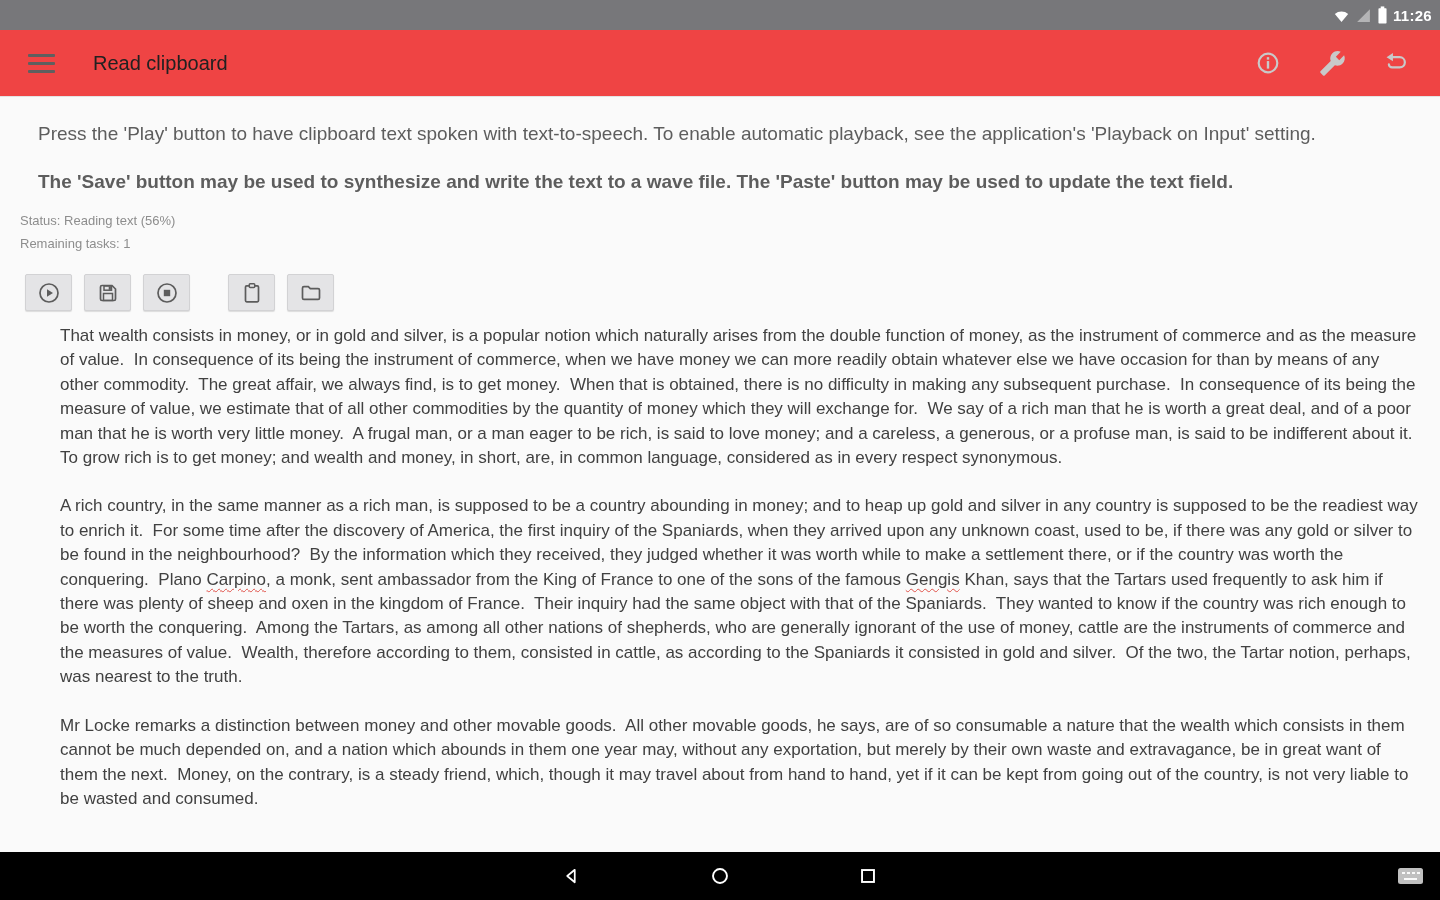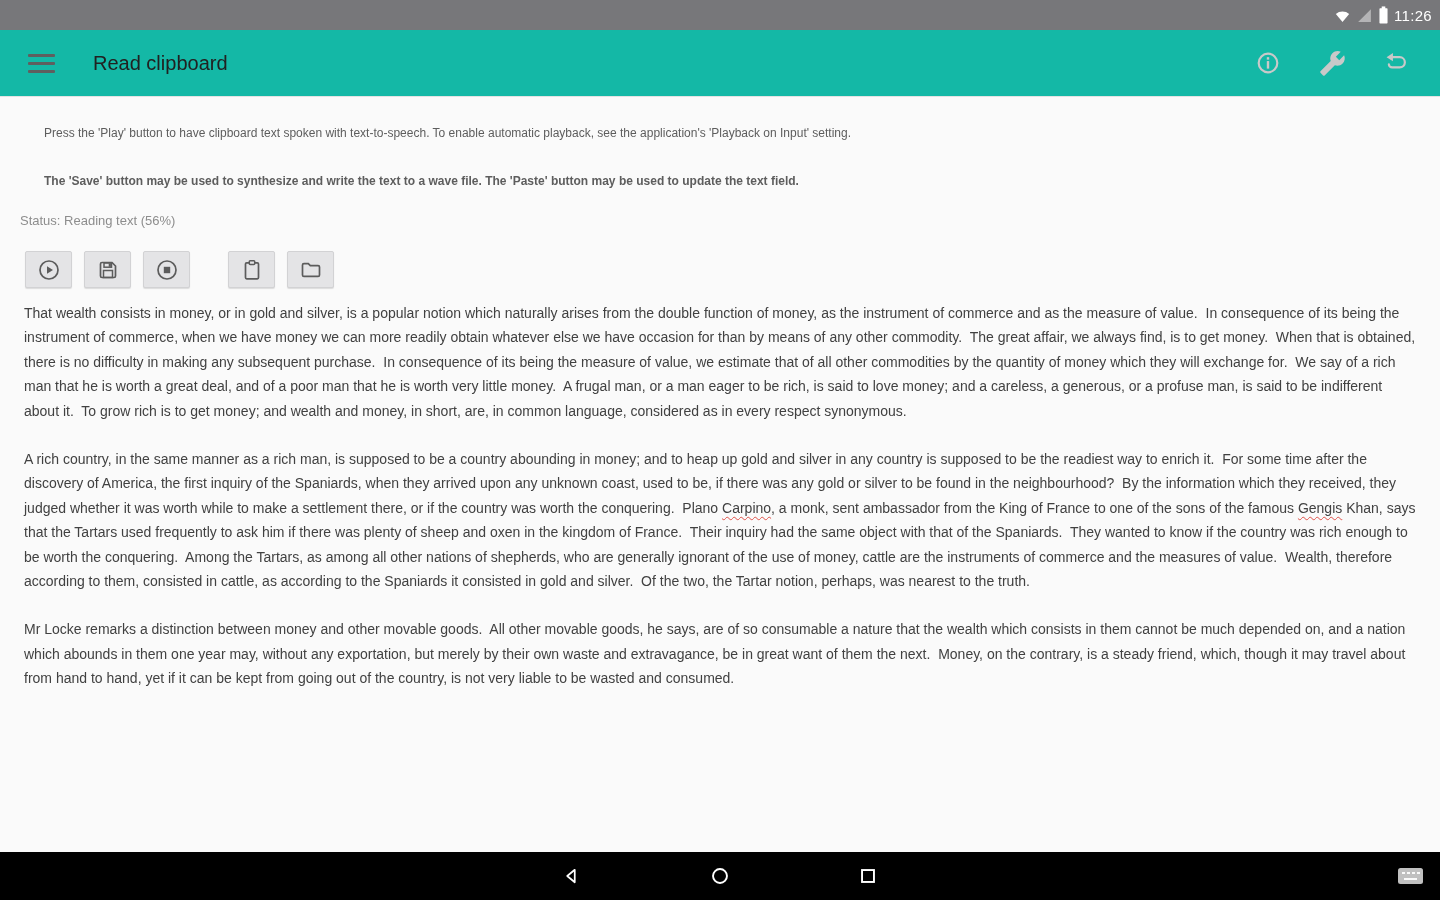--- a/index.html
+++ b/index.html
@@ -19,36 +19,36 @@
   }
   .screen{position:relative;width:1440px;height:900px;overflow:hidden;background:#fafafa;}
 
   
   .status-bar{
     height:30px;background:var(--status-bar-bg);
     display:flex;align-items:center;justify-content:flex-end;
     padding-right:8px;gap:5px;
   }
   .status-bar svg{display:block;}
-  .status-time{color:#fff;font-size:15px;font-weight:normal;letter-spacing:.3px;margin-left:0;}
+  .status-time{color:#fff;font-size:15px;font-weight:bold;letter-spacing:.3px;margin-left:0;}
 
   
   .app-bar{
-    height:67px;background:#14b8a6;border-bottom:1px solid #e3e3e3;
+    height:67px;background:#ef4444;border-bottom:1px solid #e3e3e3;
     display:flex;align-items:center;padding:0 30px 0 28px;
   }
   .hamburger{width:27px;display:flex;flex-direction:column;gap:5px;cursor:pointer;}
   .hamburger span{display:block;height:3px;background:#5f5f5f;border-radius:1px;}
   .app-title{font-size:20px;color:#212121;font-weight:500;margin-left:38px;}
   .app-bar-actions{margin-left:auto;display:flex;align-items:center;gap:36px;}
   .app-bar-actions .abtn{width:28px;height:28px;display:flex;align-items:center;justify-content:center;color:#c9c9c9;}
 
   
   .instruction{
-    margin:12px;padding:0 30px 0 32px;font-size:12px;line-height:21px;color:#5d5d5d;
+    margin:6px;padding:0 30px 0 32px;font-size:19px;line-height:21px;color:#5d5d5d;
     white-space:pre-wrap;
   }
   .instruction.first{margin-top:26px;}
   .instruction.second{margin-top:27px;font-weight:bold;}
 
   
   .status-panel{margin-top:17px;padding-left:20px;font-size:13px;color:#8d8d8d;line-height:23px;}
   .status-panel div{white-space:pre-wrap;}
 
   
@@ -57,21 +57,21 @@
     width:47px;height:37px;background:#e4e4e6;border:1px solid #d2d2d4;border-radius:2px;
     box-shadow:0 1px 1px rgba(0,0,0,.12);
     display:flex;align-items:center;justify-content:center;color:#5c5c5c;cursor:pointer;
   }
   .tbtn.gap-before{margin-left:26px;}
 
   
   .hint{margin-top:16px;padding-left:27px;font-size:13px;color:var(--hint-green);}
 
   
-  .clipboard-text{margin-top:13px;padding:0 22px 0 24px;font-size:14px;line-height:24.4px;color:#414141;}
+  .clipboard-text{margin-top:13px;padding:0 22px 0 24px;font-size:17px;line-height:24.4px;color:#414141;margin-left:36px;}
   .clipboard-text p{margin:0 0 24px 0;white-space:pre-wrap;}
   .misspelled{
     text-decoration:underline;
     text-decoration-style:wavy;
     text-decoration-color:var(--spellcheck-red);
     text-decoration-thickness:1px;
     text-underline-offset:3px;
   }
 
   
@@ -128,20 +128,21 @@
         </svg>
       </div>
     </div>
   </div>
 
   <p class="instruction first">Press the 'Play' button to have clipboard text spoken with text-to-speech. To enable automatic playback, see the application's 'Playback on Input' setting.</p>
   <p class="instruction second">The 'Save' button may be used to synthesize and write the text to a wave file. The 'Paste' button may be used to update the text field.</p>
 
   <div class="status-panel">
     <div>Status: Reading text (56%)</div>
+    <div>Remaining tasks: 1</div>
   </div>
 
   <div class="toolbar">
     <div class="tbtn">
       <svg width="24" height="24" viewBox="0 0 24 24">
         <circle cx="12" cy="12" r="9" fill="none" stroke="currentColor" stroke-width="1.7"></circle>
         <path d="M10 8.2 L16 12 L10 15.8 Z" fill="currentColor"></path>
       </svg>
     </div>
     <div class="tbtn">

